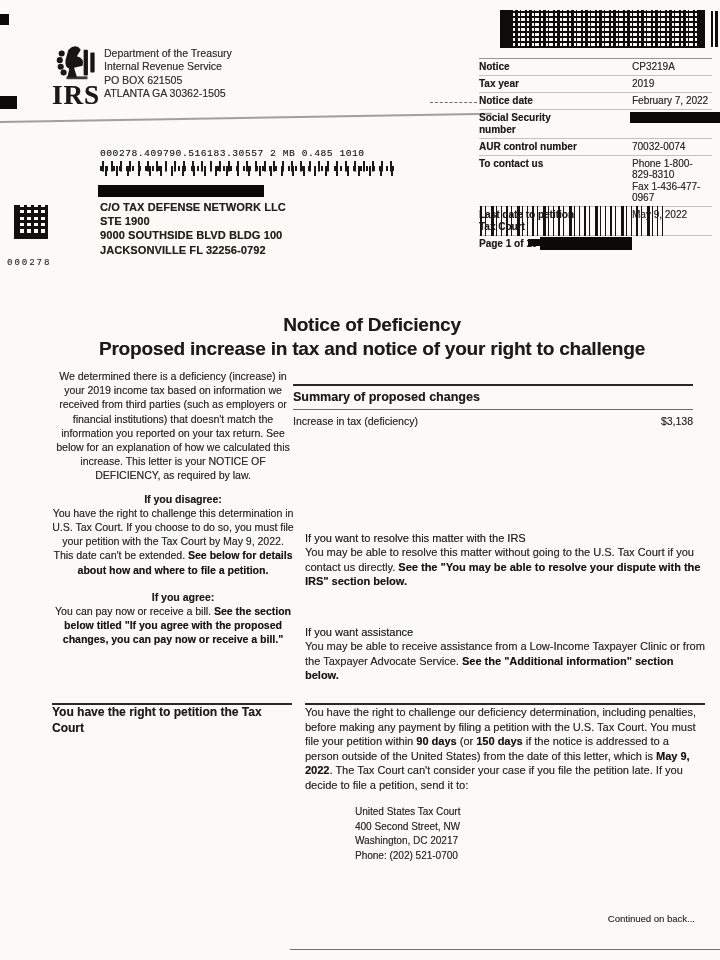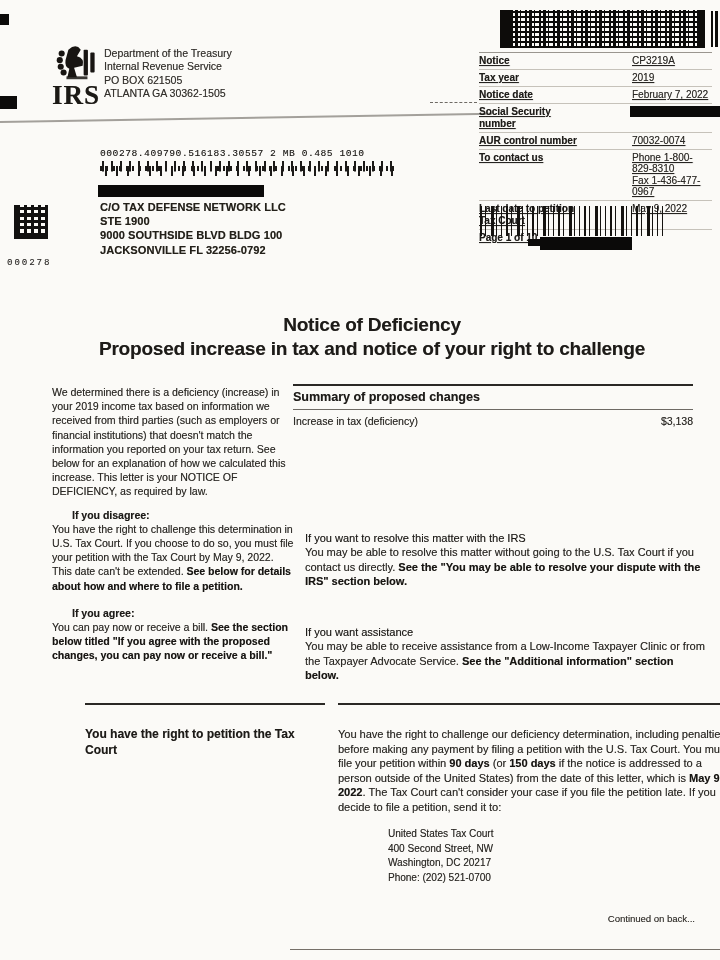--- a/index.html
+++ b/index.html
@@ -57,21 +57,21 @@
   .doc-title{font-size:19px;font-weight:bold;line-height:24px;color:#1d1b18;letter-spacing:-0.2px;text-align:center;}
   .col-left{width:242px;font-size:10.5px;line-height:14.2px;color:#2b2925;}
   .col-left p{margin:0;}
   .h-small{font-weight:bold;color:#1d1b18;padding-left:20px;}
   .col-right-w{width:400px;}
   .body-right{font-size:11px;line-height:14.5px;color:#2b2925;margin:0;}
   .sec-head{font-size:11px;font-weight:normal;color:#1d1b18;margin:16px 0 1px 0;}
   .summary-box{border-top:2.5px solid #2a2825;}
   .summary-head{font-size:12.5px;font-weight:bold;padding:4px 0 5px 0;border-bottom:1.5px solid #6e6a64;color:#1d1b18;}
   .summary-row{display:flex;justify-content:space-between;padding-top:5px;font-size:10.5px;color:#2b2925;}
-  .rule-top{border-top:2.5px solid #2a2825;padding-top:22px;margin-left:33px;}
+  .rule-top{border-top:2.5px solid #2a2825;padding-top:0;}
   .petition-head{font-size:12px;font-weight:bold;line-height:15.5px;color:#1d1b18;}
   .court-addr{font-size:10px;line-height:14.5px;margin:13px 0 0 50px;color:#2b2925;}
   .continued{font-size:9.5px;color:#33302c;}
   .bottom-line{height:1.2px;background:#767069;}
   b{color:#171512;}
 </style>
 </head>
 <body>
 
 <div class="page scan-text">
@@ -99,21 +99,21 @@
   <div class="abs hdr-addr" style="left:104px;top:47px;">
     <div>Department of the Treasury</div>
     <div>Internal Revenue Service</div>
     <div>PO BOX 621505</div>
     <div>ATLANTA GA 30362-1505</div>
   </div>
 
   <div class="abs pdf417" style="left:500px;top:10px;width:188px;"></div>
   <div class="abs pdf417-edge" style="left:711px;top:11px;"></div>
 
-  <div class="abs info-table" style="left:479px;top:52px;text-decoration:underline;">
+  <div class="abs info-table" style="left:479px;top:58px;">
     <div class="info-row">
       <span class="lbl">Notice</span>
       <span class="val">CP3219A</span>
     </div>
     <div class="info-row">
       <span class="lbl">Tax year</span>
       <span class="val">2019</span>
     </div>
     <div class="info-row">
       <span class="lbl">Notice date</span>
@@ -160,21 +160,21 @@
   </div>
 
   <div class="abs dmatrix" style="left:14px;top:205px;"></div>
   <div class="abs mono seq-num" style="left:7px;top:258px;">000278</div>
 
   <div class="abs doc-title" style="left:52px;top:313px;width:640px;">
     <div>Notice of Deficiency</div>
     <div>Proposed increase in tax and notice of your right to challenge</div>
   </div>
 
-  <div class="abs col-left" style="left:52px;top:385px;">
+  <div class="abs col-left" style="left:52px;top:369px;text-align:center;">
     <p>We determined there is a deficiency (increase) in your 2019 income tax based on information we received from third parties (such as employers or financial institutions) that doesn't match the information you reported on your tax return.  See below for an explanation of how we calculated this increase.  This letter is your NOTICE OF DEFICIENCY, as required by law.</p>
     <p class="h-small" style="margin-top:9px;">If you disagree:</p>
     <p><span>You have the right to challenge this determination in U.S. Tax Court. If you choose to do so, you must file your petition with the Tax Court by May 9, 2022. This date can't be extended. </span><b>See below for details about how and where to file a petition.</b></p>
     <p class="h-small" style="margin-top:13px;">If you agree:</p>
     <p><span>You can pay now or receive a bill. </span><b>See the section below titled "If you agree with the proposed changes, you can pay now or receive a bill."</b></p>
   </div>
 
   <div class="abs col-right-w summary-box" style="left:293px;top:384px;">
     <div class="summary-head">Summary of proposed changes</div>
     <div class="summary-row">

